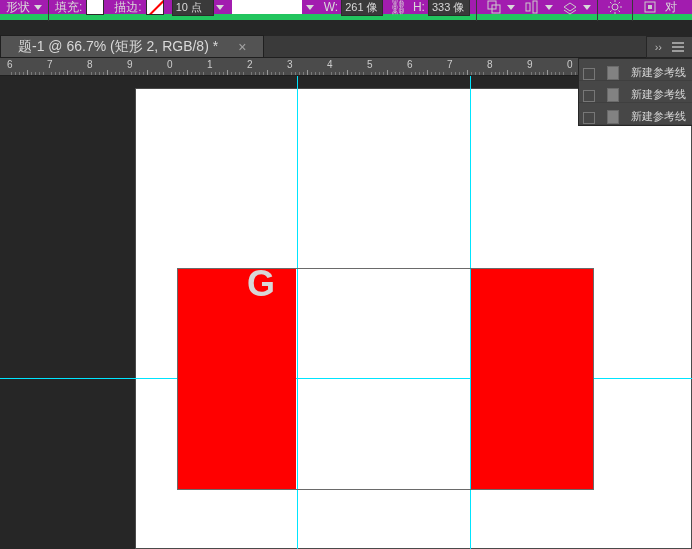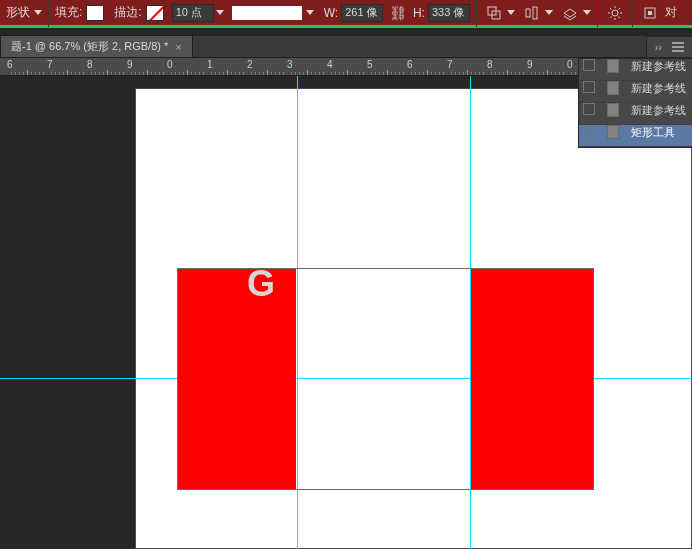--- a/index.html
+++ b/index.html
@@ -1,35 +1,35 @@
 <!DOCTYPE html>
 <html><head>
 <meta charset="utf-8">
 <style>
 html,body{margin:0;padding:0;width:692px;height:549px;overflow:hidden;font-family:"Microsoft YaHei",SimSun,Arial,sans-serif;background:#262626}
 *{box-sizing:border-box}
 
 
-.opt{position:absolute;left:0;top:0;right:0;height:28px;background:#7f1d1d;display:flex;align-items:center;color:#d9d9d9;font-size:12px;border-bottom:3px solid #22c55e}
+.opt{position:absolute;left:0;top:0;right:0;height:20px;background:#a21caf;display:flex;align-items:center;color:#d9d9d9;font-size:12px;border-bottom:6px solid #22c55e}
 .opt .sep{width:1px;height:28px;background:#383838;margin:0 6px}
 .opt .drop{display:flex;align-items:center;gap:2px}
 .opt .sw{width:18px;height:16px;border:1px solid #2b2b2b;display:inline-block;vertical-align:middle}
 .opt .sw.white{background:#fff}
 .opt .sw.none{background:#fff;position:relative;overflow:hidden}
 .opt .sw.none::after{content:"";position:absolute;left:-3px;top:7px;width:25px;height:2px;background:red;transform:rotate(-45deg)}
 .opt input{width:42px;height:18px;background:#3a3a3a;border:1px solid #2b2b2b;color:#d9d9d9;font-size:11px;padding:0 3px;text-align:left}
 .opt .stroke-sample{width:70px;height:14px;background:#fff}
 .opt .tri{display:inline-block;width:0;height:0;border-left:4px solid transparent;border-right:4px solid transparent;border-top:5px solid #d9d9d9;margin-left:2px}
 .opt .link{font-size:14px}
 .opt .iconbtn{width:22px;height:22px;display:flex;align-items:center;justify-content:center;color:#ccc}
 .opt svg{display:block}
 
 
 .tabs{position:absolute;left:0;top:36px;right:0;height:22px;background:#3a3a3a;border-bottom:1px solid #1f1f1f;display:flex;align-items:flex-end}
-.tab{height:22px;background:#535353;border:1px solid #1f1f1f;border-bottom:none;padding:0 10px;color:#d9d9d9;font-size:11px;display:flex;align-items:center;gap:7px}
+.tab{height:22px;background:#535353;border:1px solid #1f1f1f;border-bottom:none;padding:0 17px;color:#d9d9d9;font-size:14px;display:flex;align-items:center;gap:20px}
 .tab .x{opacity:.6}
 
 
 .ruler{position:absolute;left:0;top:58px;right:0;height:18px;background:#4b4b4b;border-bottom:1px solid #1f1f1f;overflow:hidden}
 .tick{position:absolute;top:1px;font-size:10px;color:#ccc;display:flex;flex-direction:column;align-items:flex-start;gap:0}
 .ruler .minor{position:absolute;top:14px;width:1px;height:4px;background:#7a7a7a}
 .ruler .med{position:absolute;top:12px;width:1px;height:6px;background:#999}
 
 
 .stage{position:absolute;left:0;right:0;top:76px;bottom:0;background:#262626;overflow:hidden}
@@ -38,21 +38,21 @@
 .canvas{position:absolute;background:#fff;border:1px solid #4a4a4a}
 .shapebox{position:absolute;border:1px solid #6a6a6a}
 .redbox{position:absolute;background:red}
 .wm{position:absolute;color:#d7d7d7;font-weight:700;font-size:36px;letter-spacing:2px;font-family:Arial,sans-serif}
 
 
 .topbtns{position:absolute;right:0;top:36px;height:22px;display:flex;align-items:center;gap:10px;background:#444;padding:0 8px;border:1px solid #262626;border-right:none}
 .topbtns svg{display:block}
 .panel{position:absolute;right:0;top:58px;width:114px;background:#474747;border:1px solid #262626;border-right:none}
 .panel .hdr{height:18px;background:#3a3a3a;color:#d5d5d5;font-size:11px;display:flex;align-items:center;padding:0 6px;border-bottom:1px solid #262626}
-.panel .row{height:22px;display:flex;align-items:flex-start;color:#d5d5d5;font-size:11px;padding:0 4px;gap:12px;border-bottom:1px solid #3f3f3f}
+.panel .row{height:22px;display:flex;align-items:flex-end;color:#d5d5d5;font-size:11px;padding:0 4px;gap:12px;border-bottom:1px solid #3f3f3f}
 .panel .row.sel{background:#5a79a5;color:#fff}
 .panel .row .box{width:12px;height:12px;border:1px solid #777}
 .panel .row .docicon{width:12px;height:14px;background:#828282;border:1px solid #6a6a6a}
 </style>
 </head>
 <body>
 
 <div class="opt">
   <div style="width:6px"></div>
   <div class="drop">
@@ -377,19 +377,14 @@
       <div class="row">
         <span class="box"></span>
         <span class="docicon"></span>
         <span>新建参考线</span>
       </div>
       <div class="row">
         <span class="box"></span>
         <span class="docicon"></span>
         <span>新建参考线</span>
       </div>
-      <div class="row sel">
-        <span class="box"></span>
-        <span class="docicon"></span>
-        <span>矩形工具</span>
-      </div>
     </div>
 </div>
 
 </body></html>

